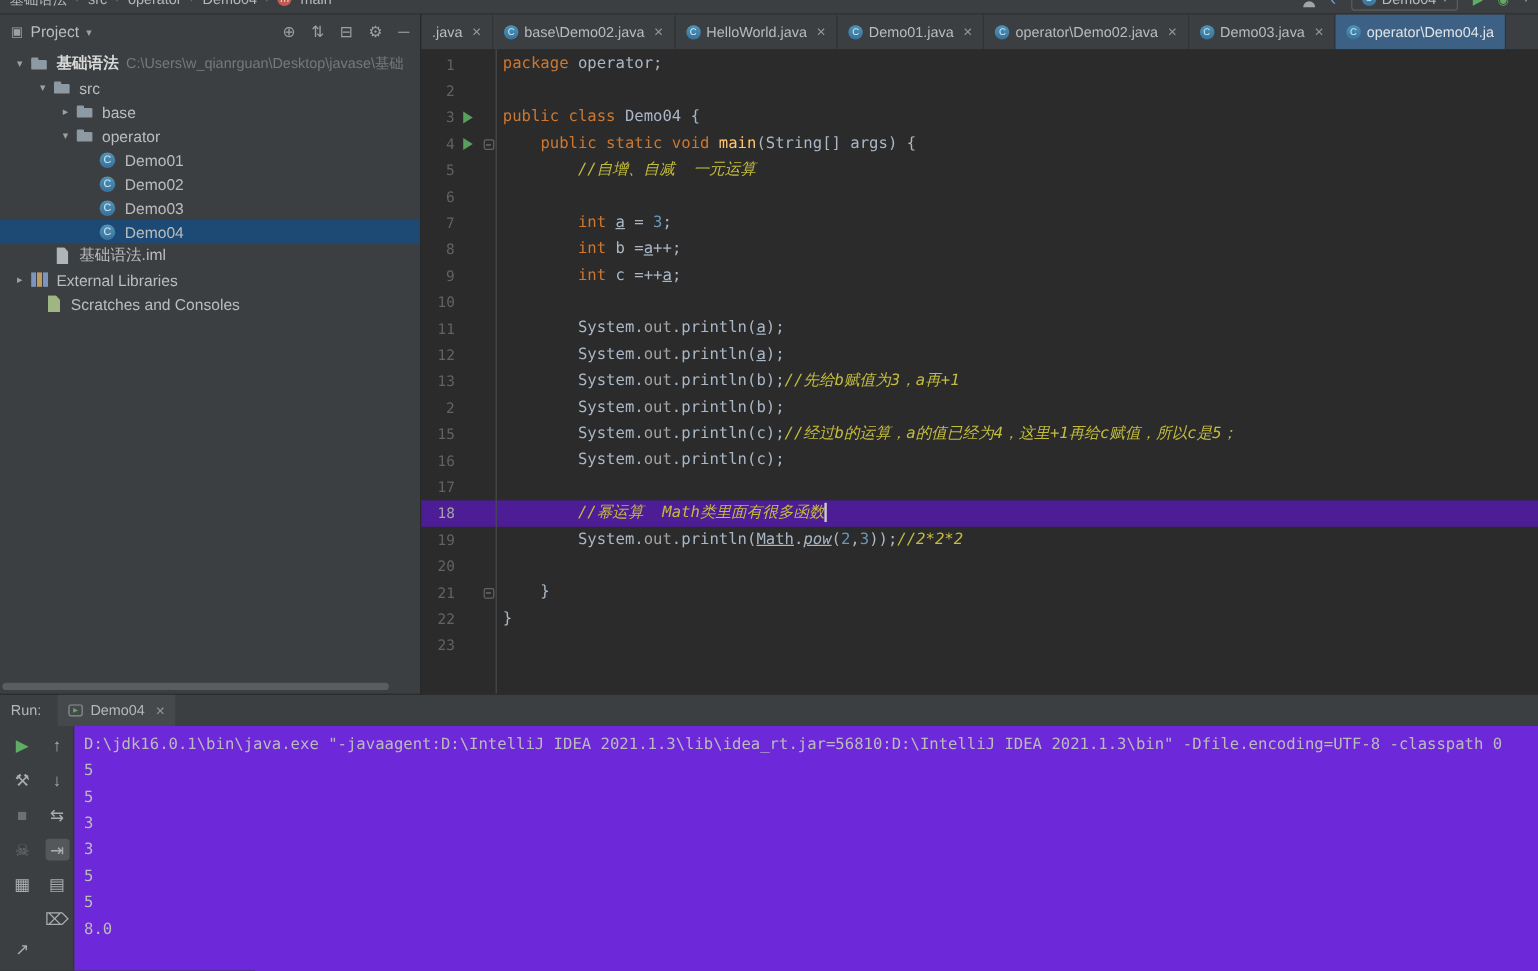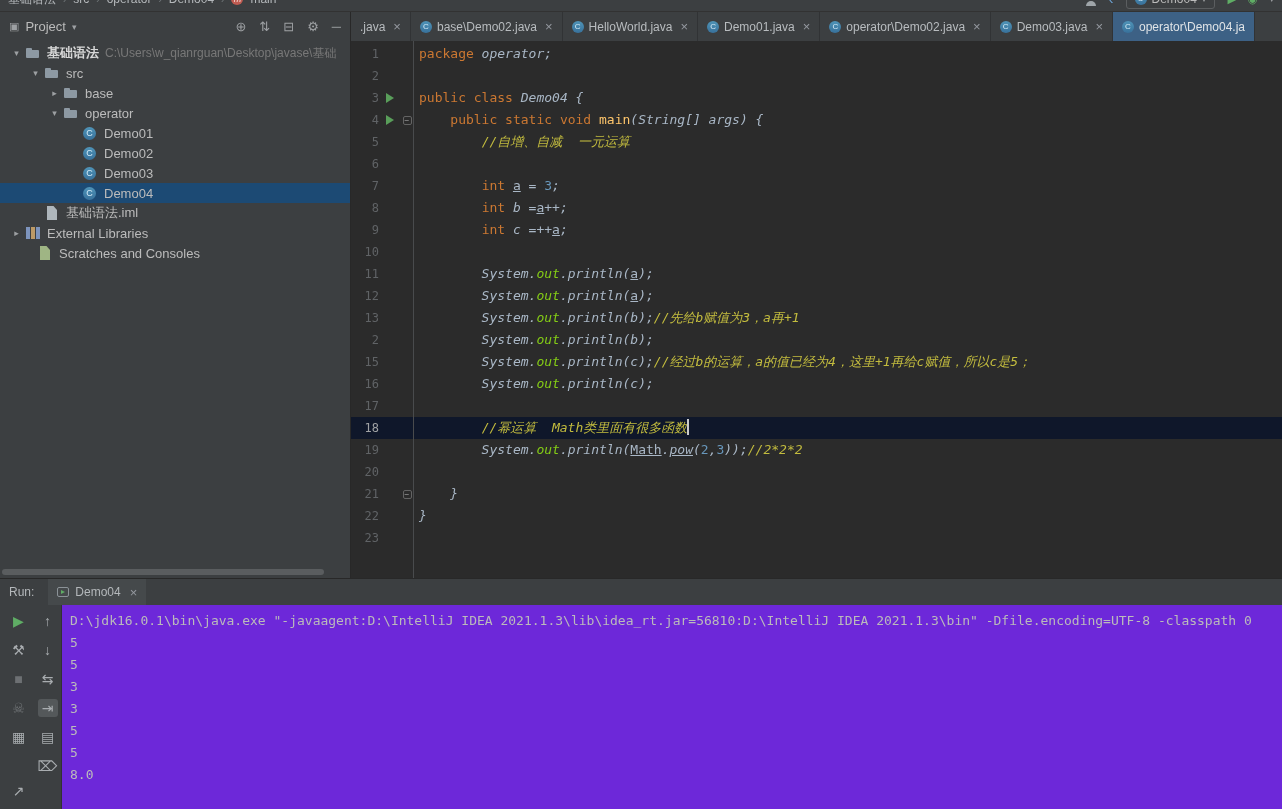--- a/index.html
+++ b/index.html
@@ -54,33 +54,33 @@
   .tabbar { height:29px; flex:none; display:flex; background:#3c3f41; overflow:hidden; }
   .tab { display:flex; align-items:center; gap:5px; padding:0 9px; font-size:12px; color:#b8bcbf; border-right:1px solid #313335; }
   .tab-label { white-space:nowrap; }
   .tab.active { background:#3d6185; color:#e0e4e7; }
   .close { color:#9599a0; font-size:13px; margin-left:3px; }
   .cls-icon { width:12px; height:12px; flex:none; border-radius:50%; background:linear-gradient(180deg,#4f94b8,#38719b); color:#d5ebf7; font-size:8px; line-height:12px; text-align:center; }
 
   .code-area { flex:1; position:relative; overflow:hidden; padding-top:2px; font-family:"DejaVu Sans Mono","Liberation Mono",monospace; font-size:13px; line-height:22px; }
   .gutterline { position:absolute; left:62px; top:0; bottom:0; width:1px; background:#494b4d; }
   .cl { display:flex; height:22px; white-space:pre; }
-  .cl.current { background:#0f172a; }
+  .cl.current { background:#4c1d95; }
   .cl.current .ln { color:#a1a3a5; }
   .ln { width:28px; flex:none; text-align:right; color:#606366; font-size:12px; }
   .runslot { width:22px; flex:none; display:flex; align-items:center; justify-content:center; }
   .tri { width:0; height:0; border-left:8px solid #599e5a; border-top:5px solid transparent; border-bottom:5px solid transparent; }
   .foldslot { width:12px; flex:none; display:flex; align-items:center; justify-content:center; }
   .fold { width:9px; height:9px; border:1px solid #646464; border-radius:2px; color:#9a9a9a; font-size:8px; line-height:7px; text-align:center; background:#2b2b2b; }
   .codetext { padding-left:6px; }
-  .s-p   { color:#a9b7c6;font-style:italic; }
+  .s-p   { color:#a9b7c6; }
   .s-k   { color:#cc7832; }
   .s-c   { color:#c3bc3e; font-style:italic; }
   .s-num { color:#6897bb; }
-  .s-f   { color:#84cc16; font-style:italic; }
+  .s-f   { color:#a3a3a3; }
   .s-m   { color:#ffc66b; }
   .s-u   { color:#a9b7c6; text-decoration:underline; }
   .s-mu  { color:#a9b7c6; font-style:italic; text-decoration:underline; }
   .caret { display:inline-block; width:2px; height:16px; background:#cccccc; vertical-align:text-bottom; }
 
   
   .run-panel { height:231px; background:#3c3f41; border-top:1px solid #282828; display:flex; flex-direction:column; }
   .run-header { height:26px; flex:none; display:flex; align-items:center; padding-left:9px; font-size:12px; color:#b4b8bb; }
   .run-label { margin-right:14px; }
   .run-tab { display:flex; align-items:center; gap:6px; height:100%; padding:0 9px; background:#45494b; }

